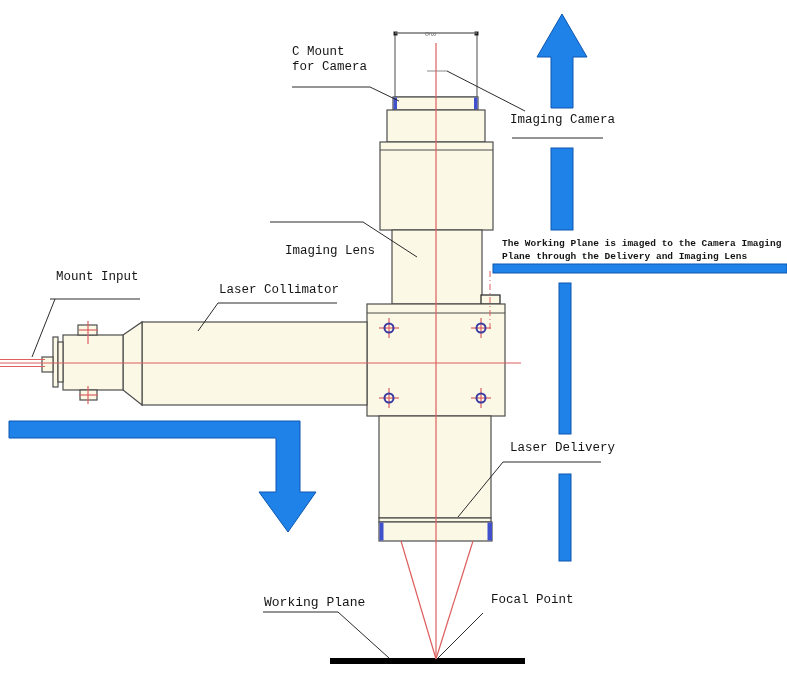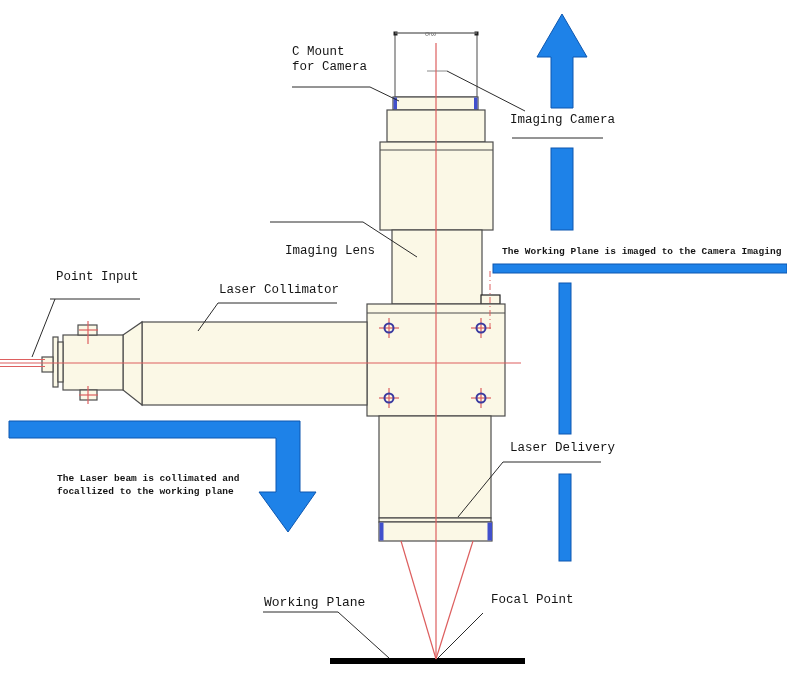--- a/index.html
+++ b/index.html
@@ -9,21 +9,21 @@
     --text-color:#141414; --plane-black:#000000;
   }
   html,body{margin:0;padding:0;background:#ffffff;}
   #stage{
     position:relative;width:787px;height:685px;background:#fff;overflow:hidden;
     font-family:"Liberation Mono","DejaVu Sans Mono",monospace;color:var(--text-color);
   }
   #linework{position:absolute;left:0;top:0;}
   .lbl{position:absolute;white-space:nowrap;line-height:15px;font-size:12.5px;}
   .lbl.small{font-size:13px;line-height:12px;}
-  .note{position:absolute;white-space:nowrap;font-size:9.5px;font-weight:bold;line-height:13px;margin-top:8px;}
+  .note{position:absolute;white-space:nowrap;font-size:9.5px;font-weight:bold;line-height:13px;}
   .dim{position:absolute;font-size:8px;color:#777;letter-spacing:1px;}
   .rot-char{display:inline-block;transform:rotate(90deg);}
   
   .blue{fill:var(--arrow-blue);stroke:var(--arrow-blue-border);stroke-width:1;}
   .cream{fill:var(--body-fill);stroke:var(--outline);stroke-width:1.2;}
   .whiteblock{fill:#ffffff;stroke:#6a6a6a;stroke-width:1.2;}
   .thin{stroke:var(--outline);stroke-width:1;fill:none;}
   .red{stroke:var(--laser-red);stroke-width:1.2;fill:none;}
   .reddash{stroke:var(--laser-red);stroke-width:1;fill:none;stroke-dasharray:6 3 1 3;}
   .navy{fill:none;stroke:var(--bolt-navy);stroke-width:2;}
@@ -148,32 +148,29 @@
     <div>C Mount</div>
     <div>for Camera</div>
   </div>
 
   <div class="dim" style="left:419px;top:30px;width:24px;text-align:center;"><span class="rot-char">6</span><span class="rot-char">3</span></div>
 
   <div class="lbl" style="left:510px;top:113px;">Imaging Camera</div>
 
   <div class="lbl" style="left:285px;top:201px;margin-top:43px;">Imaging Lens</div>
 
-  <div class="lbl" style="left:56px;top:270px;">Point Input</div>
+  <div class="lbl" style="left:56px;top:270px;">Mount Input</div>
 
   <div class="lbl" style="left:219px;top:283px;">Laser Collimator</div>
 
   <div class="lbl" style="left:502px;top:441px;margin-left:8px;">Laser Delivery</div>
 
   <div class="lbl small" style="left:264px;top:597px;">Working Plane</div>
 
   <div class="lbl" style="left:491px;top:593px;">Focal Point</div>
 
   <div class="note" style="left:502px;top:237px;">
     <div>The Working Plane is imaged to the Camera Imaging</div>
+    <div>Plane through the Delivery and Imaging Lens</div>
   </div>
 
-  <div class="note" style="left:57px;top:464px;">
-    <div>The Laser beam is collimated and</div>
-    <div>focallized to the working plane</div>
-  </div>
 
 </div>
 
 </body></html>

